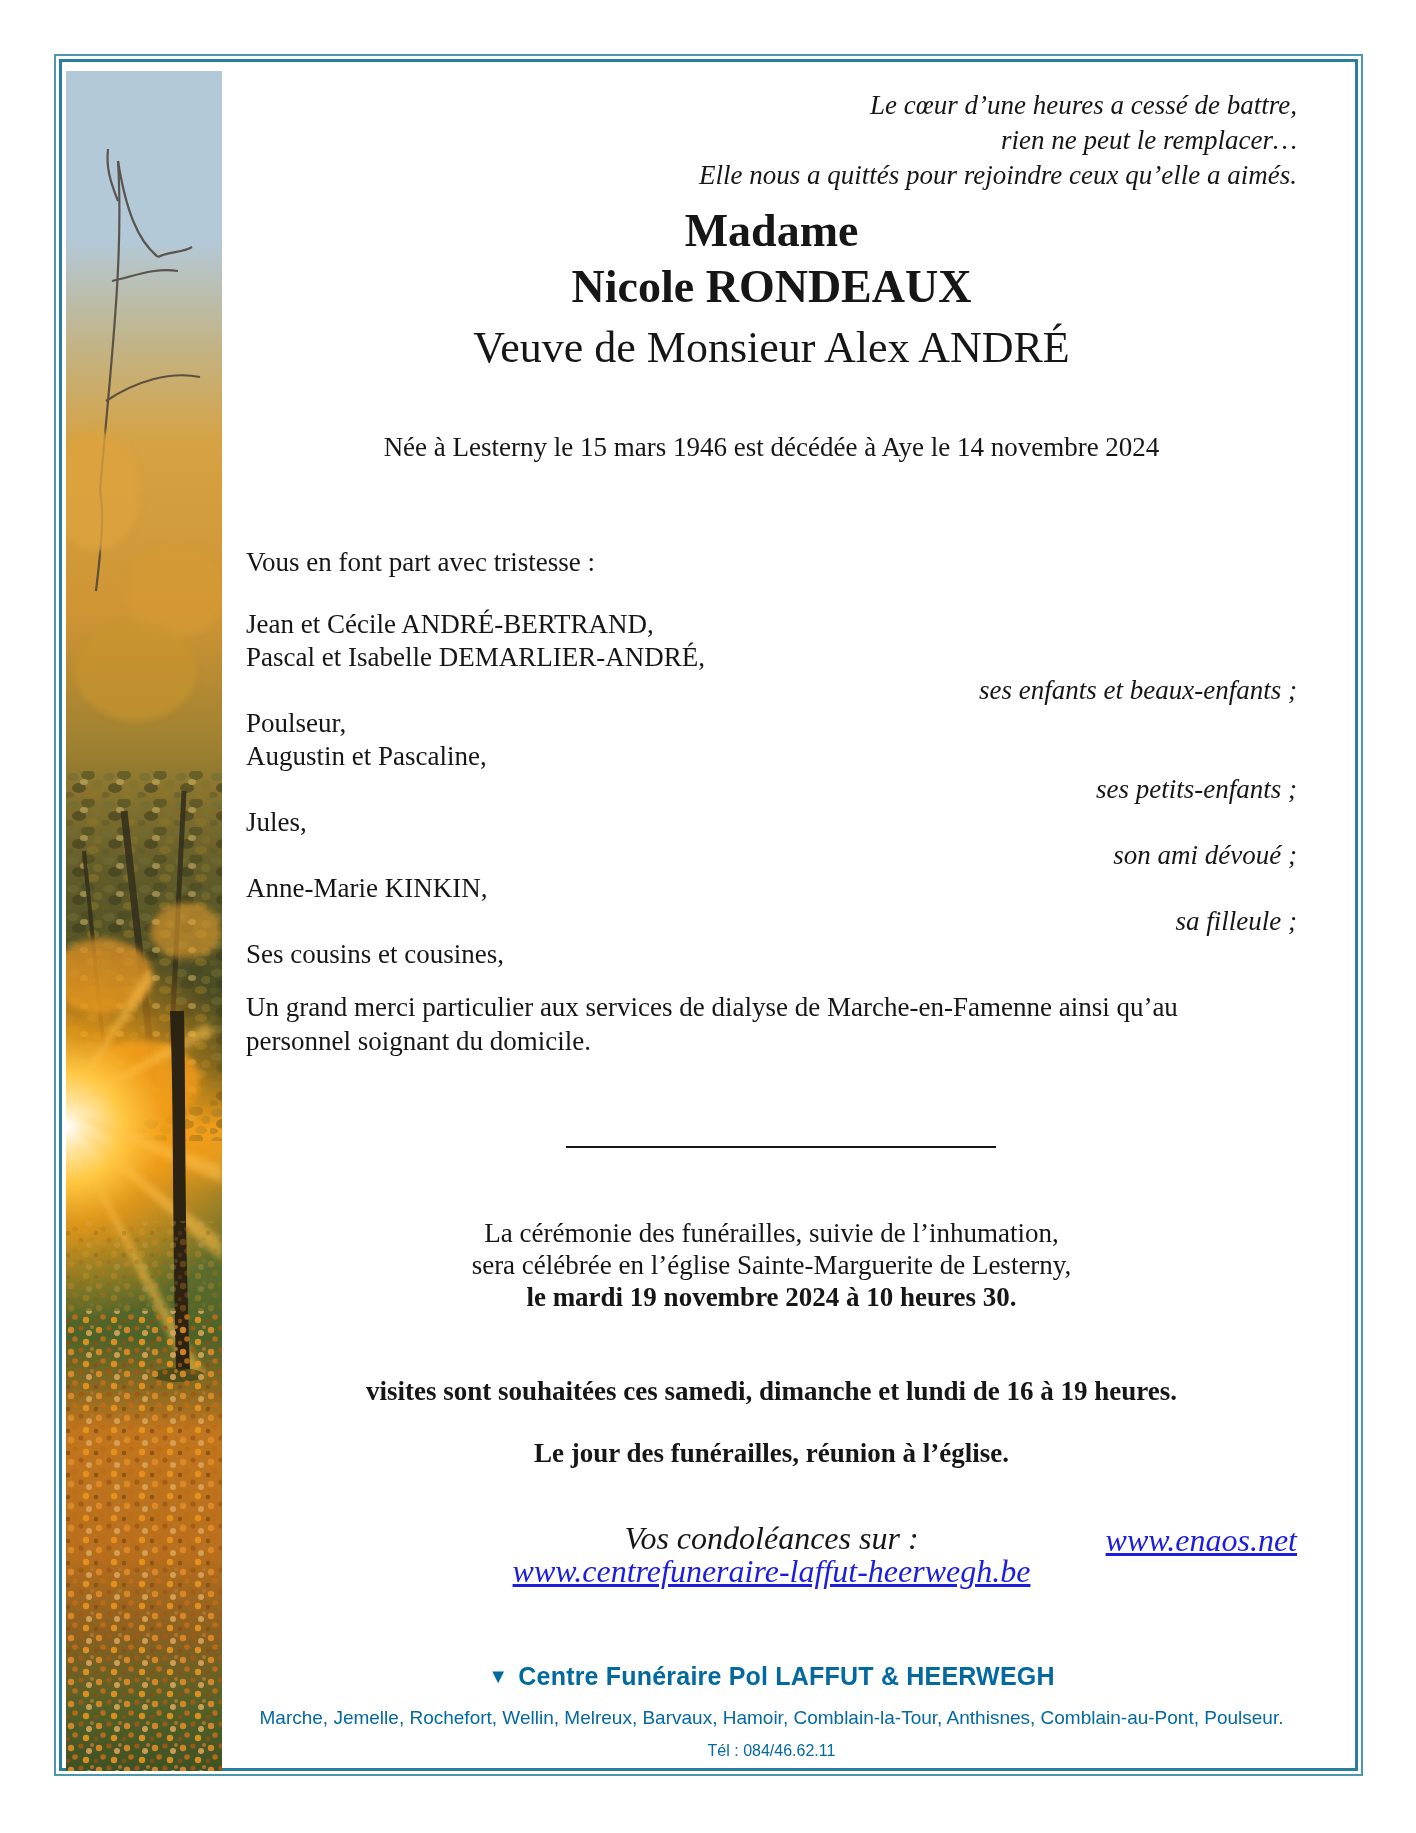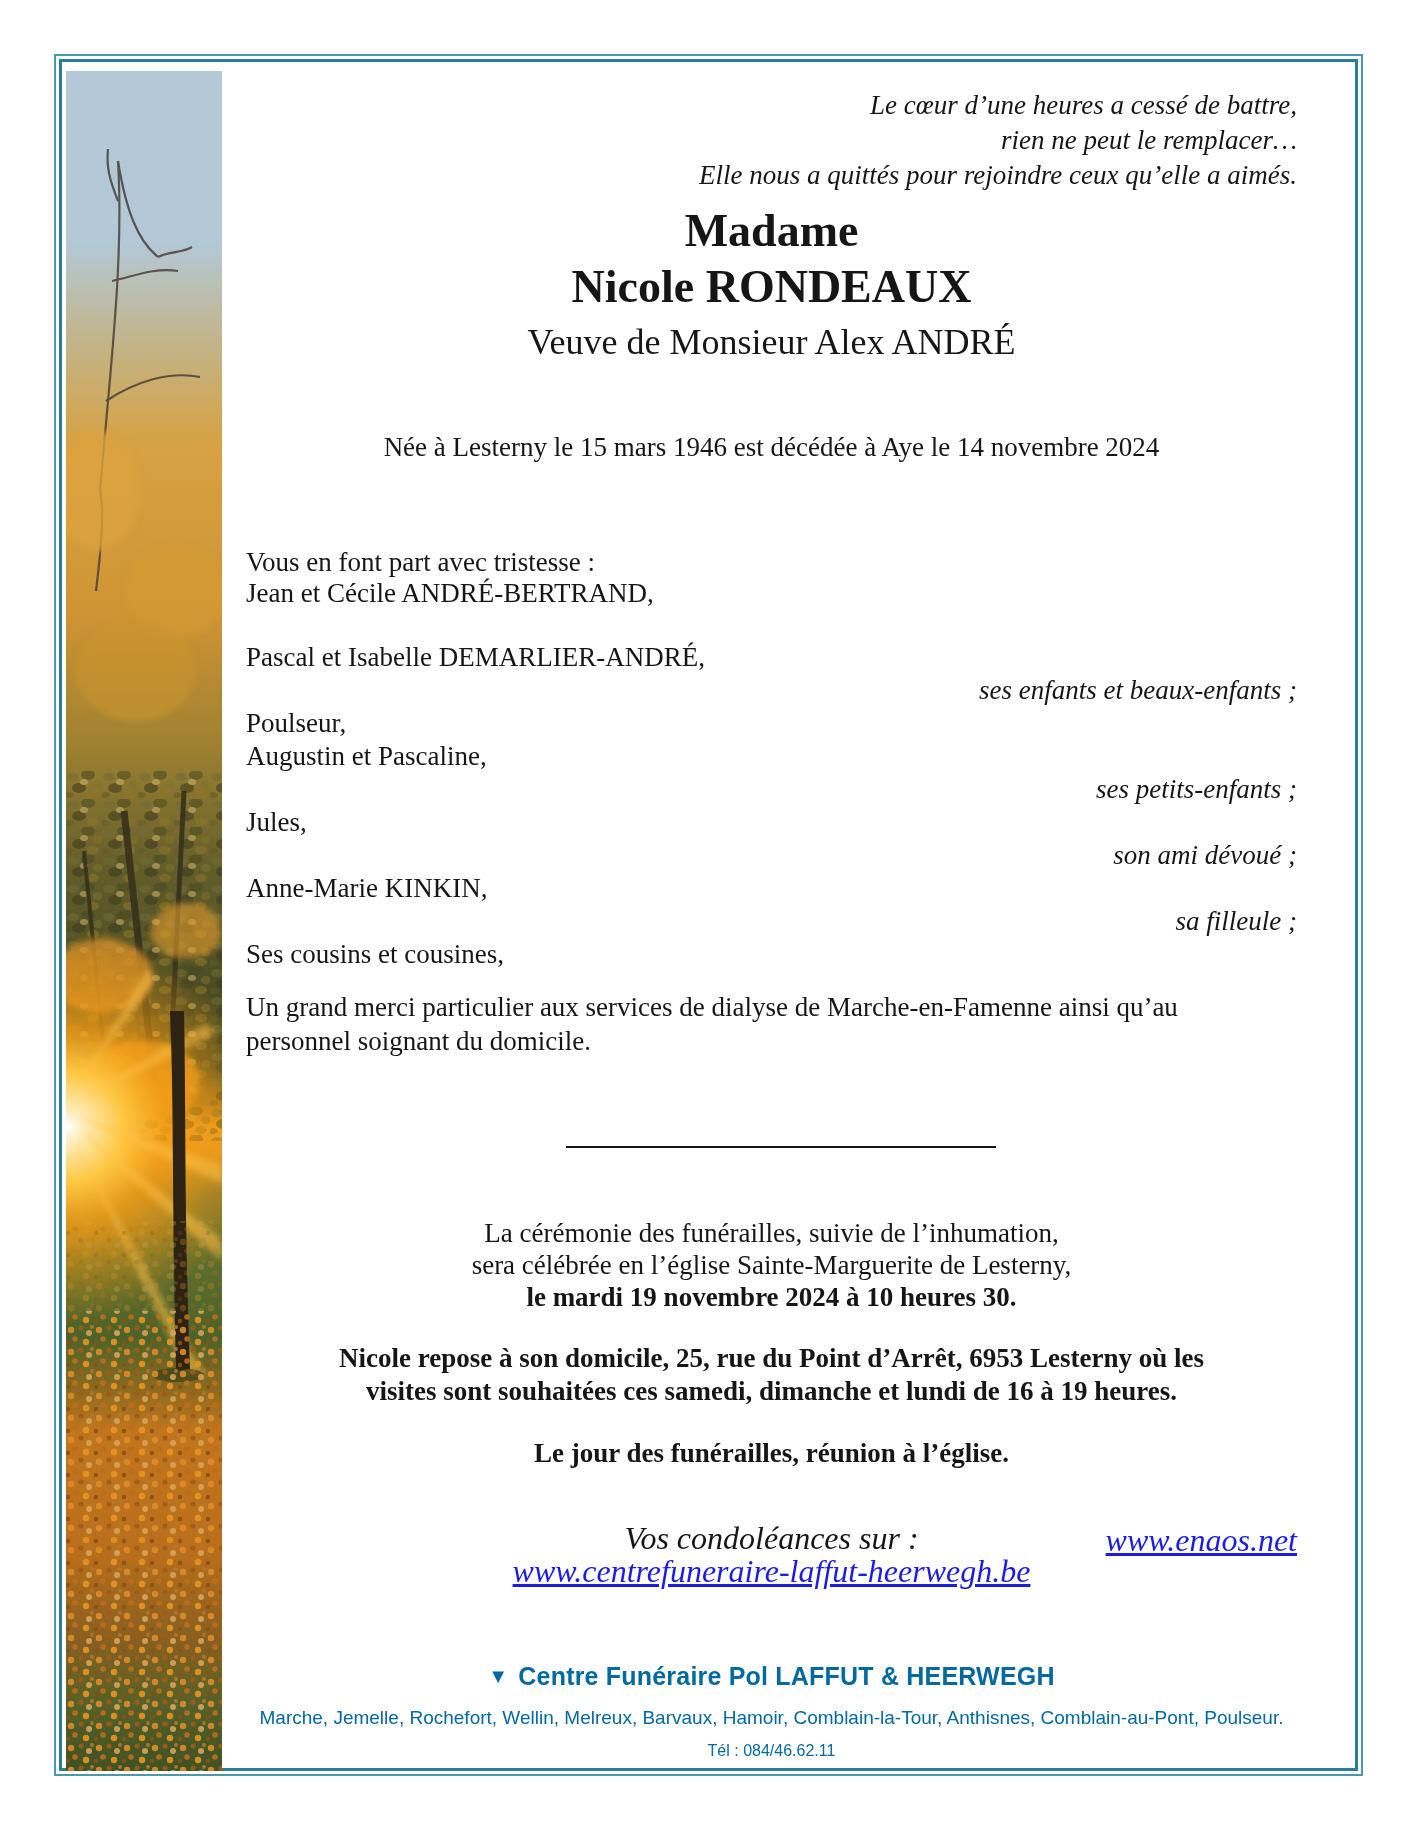--- a/index.html
+++ b/index.html
@@ -8,21 +8,21 @@
   
   .frame{position:absolute;left:54px;top:54px;width:1309px;height:1722px;
          border:2px solid #4b97ae;box-sizing:border-box;}
   .frame-inner{position:absolute;inset:3px;border:3px solid #2b7d9e;}
   
   .photo{position:absolute;left:66px;top:71px;width:156px;height:1700px;overflow:hidden;}
   .photo svg{display:block;width:100%;height:100%;}
   
   .t{position:absolute;left:246px;width:1051px;line-height:1.26;}
   .c{text-align:center;} .r{text-align:right;} .i{font-style:italic;} .b{font-weight:bold;}
-  .fs27{font-size:27px;} .fs28{font-size:32px;} .fs36{font-size:36px;} .fs46{font-size:46px;}
+  .fs27{font-size:27px;} .fs28{font-size:32px;} .fs36{font-size:44px;} .fs46{font-size:46px;}
   .epigraph div{line-height:35px;}
   .sep{position:absolute;left:566px;top:1146px;width:430px;border-top:2px solid #161616;}
   .link{color:#1d1de0;text-decoration:underline;font-style:italic;cursor:pointer;}
   .teal{color:#0369a1;font-family:Liberation Sans, sans-serif;}
   .ftitle{font-size:25px;font-weight:bold;letter-spacing:0.2px;}
   .ftowns{font-size:19px;}
   .ftel{font-size:16px;}
   .tri{font-size:20px;vertical-align:2px;margin-right:10px;}
 </style>
 </head>
@@ -142,21 +142,21 @@
     <div>Elle nous a quittés pour rejoindre ceux qu’elle a aimés.</div>
   </div>
 
   <div class="t c b fs46" style="top:202px;">Madame</div>
   <div class="t c b fs46" style="top:258px;">Nicole RONDEAUX</div>
   <div class="t c fs36" style="top:320px;">Veuve de Monsieur Alex ANDRÉ</div>
   <div class="t c fs27" style="top:430px;">Née à Lesterny le 15 mars 1946 est décédée à Aye le 14 novembre 2024</div>
 
   <div class="t fs27" style="top:545px;">Vous en font part avec tristesse :</div>
 
-  <div class="t fs27" style="top:576px;">Jean et Cécile ANDRÉ-BERTRAND,</div>
+  <div class="t fs27" style="top:607px;">Jean et Cécile ANDRÉ-BERTRAND,</div>
   <div class="t fs27" style="top:640px;">Pascal et Isabelle DEMARLIER-ANDRÉ,</div>
   <div class="t r i fs27" style="top:673px;">ses enfants et beaux-enfants ;</div>
   <div class="t fs27" style="top:706px;">Poulseur,</div>
   <div class="t fs27" style="top:739px;">Augustin et Pascaline,</div>
   <div class="t r i fs27" style="top:772px;">ses petits-enfants ;</div>
   <div class="t fs27" style="top:805px;">Jules,</div>
   <div class="t r i fs27" style="top:838px;">son ami dévoué ;</div>
   <div class="t r i fs27" style="top:904px;">sa filleule ;</div>
   <div class="t fs27" style="top:871px;">Anne-Marie KINKIN,</div>
   <div class="t fs27" style="top:937px;">Ses cousins et cousines,</div>
@@ -165,21 +165,20 @@
     <div>Un grand merci particulier aux services de dialyse de Marche-en-Famenne ainsi qu’au</div>
     <div>personnel soignant du domicile.</div>
   </div>
 
   <div class="sep"></div>
 
   <div class="t c fs27" style="top:1216px;">La cérémonie des funérailles, suivie de l’inhumation,</div>
   <div class="t c fs27" style="top:1248px;">sera célébrée en l’église Sainte-Marguerite de Lesterny,</div>
   <div class="t c b fs27" style="top:1280px;">le mardi 19 novembre 2024 à 10 heures 30.</div>
 
-  <div class="t c b fs27" style="top:1341px;">Nicole repose à son domicile, 25, rue du Point d’Arrêt, 6953 Lesterny où les</div>
   <div class="t c b fs27" style="top:1374px;">visites sont souhaitées ces samedi, dimanche et lundi de 16 à 19 heures.</div>
 
   <div class="t c b fs27" style="top:1436px;">Le jour des funérailles, réunion à l’église.</div>
 
   <div class="t c i fs28" style="top:1518px;">Vos condoléances sur :</div>
   <div class="t c fs28" style="top:1551px;">
     <a class="link">www.centrefuneraire-laffut-heerwegh.be</a>
   </div>
   <div class="t c fs28" style="top:1520px;text-align:right;">
     <a class="link">www.enaos.net</a>

